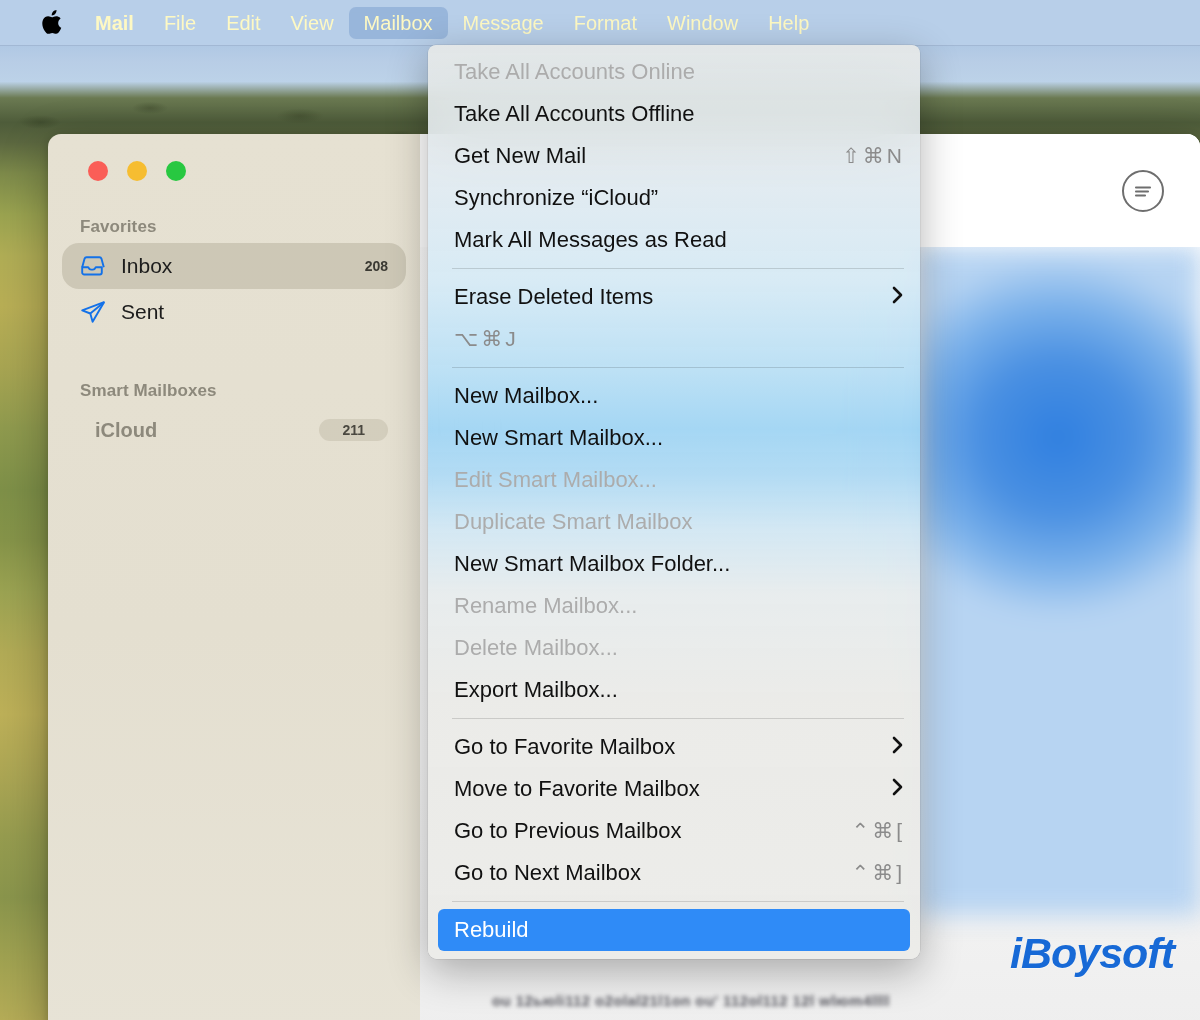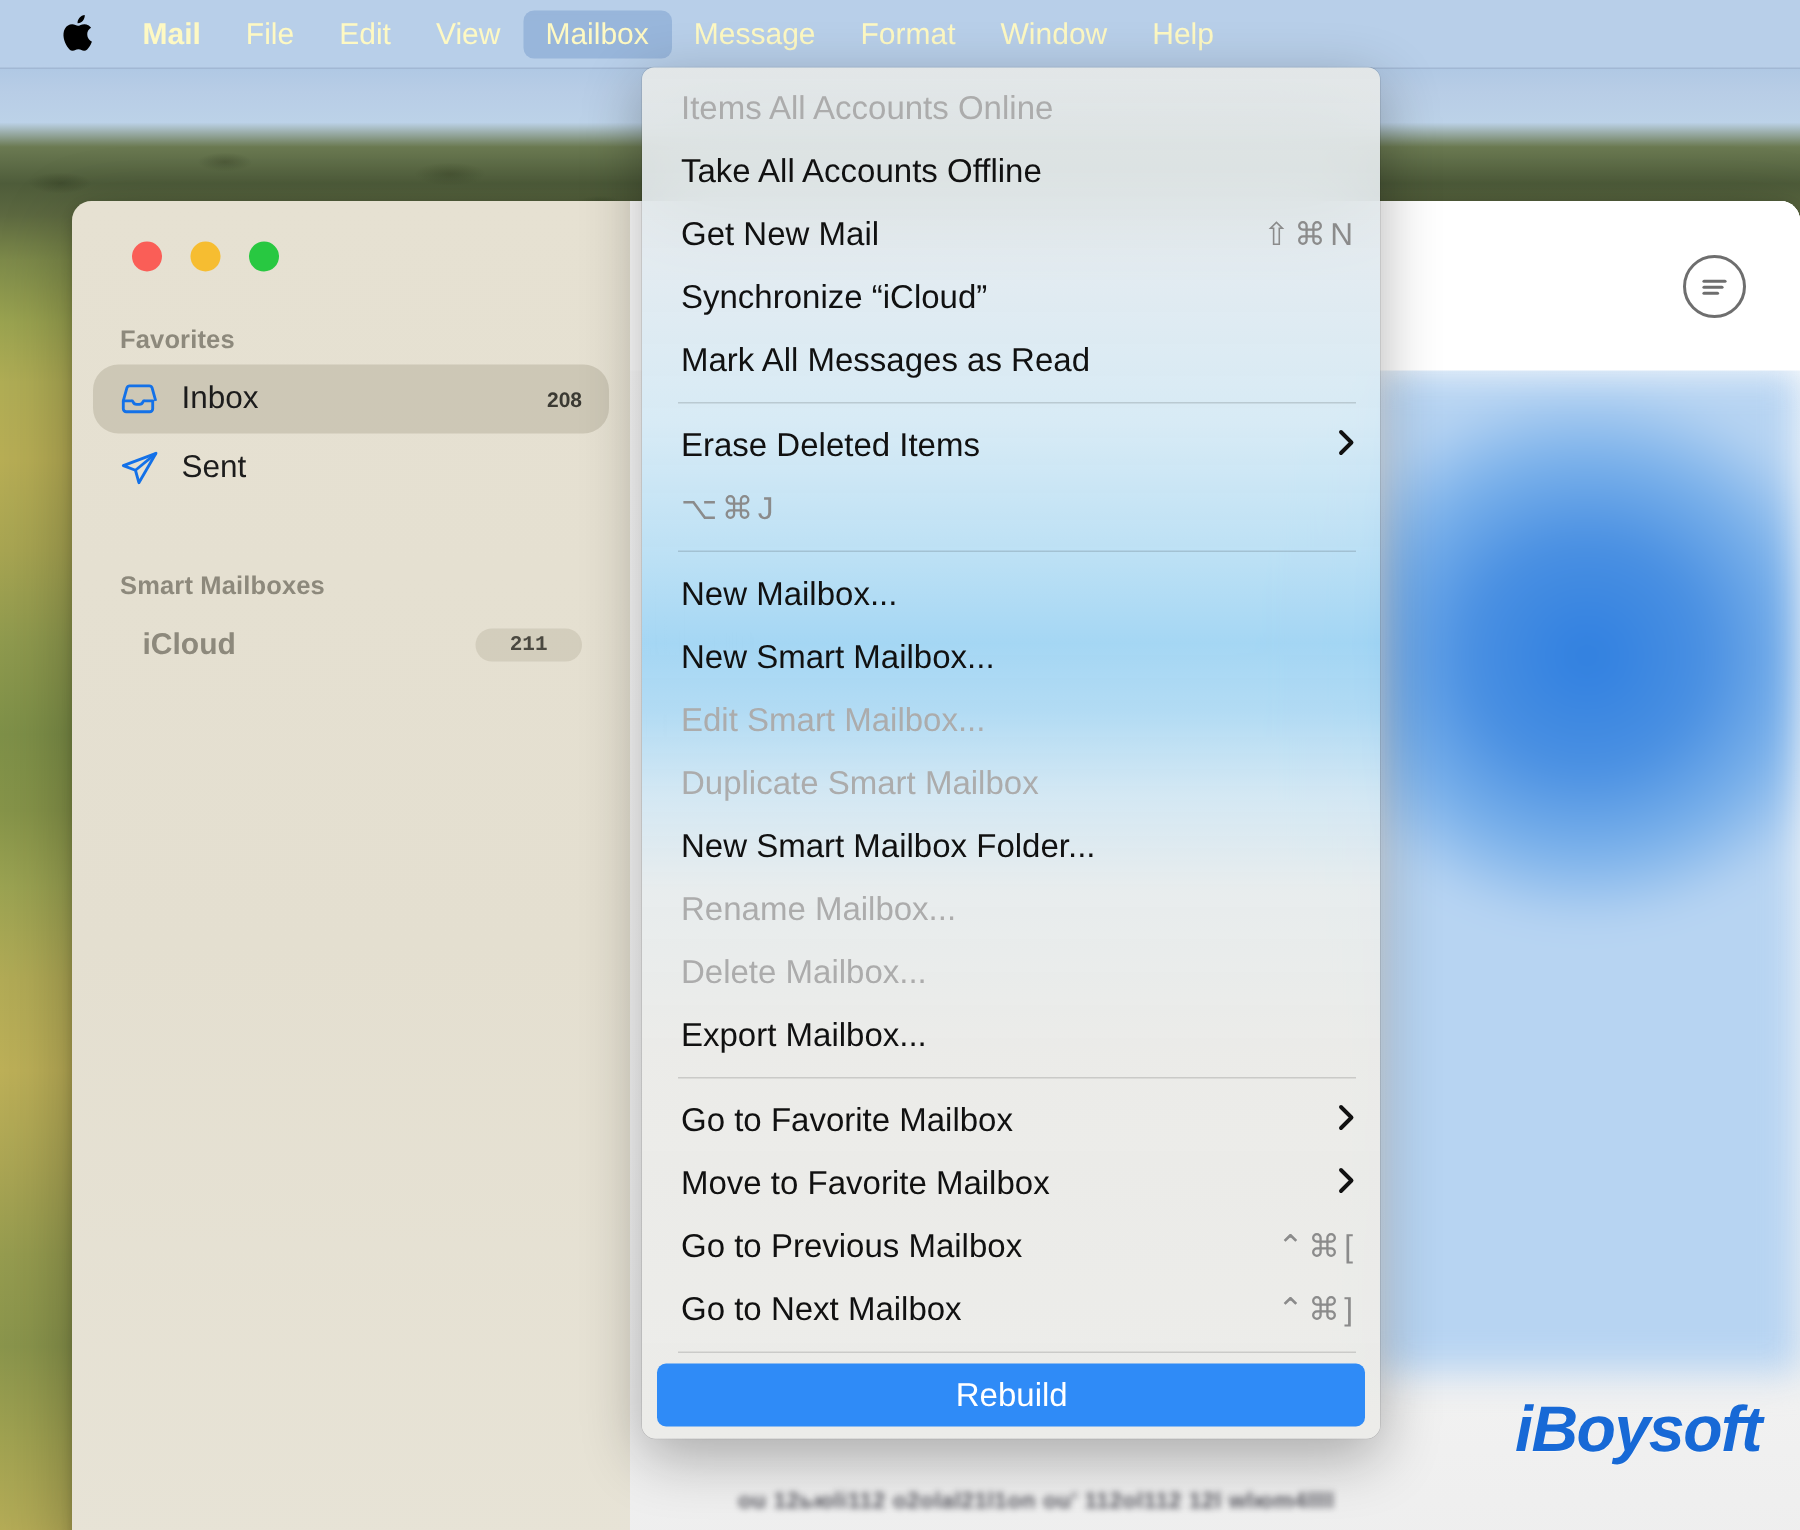--- a/index.html
+++ b/index.html
@@ -116,21 +116,21 @@
     height:46px; padding:0 18px; border-radius:17px;
     font-size:21px; color:#1c1c1c;
   }
   .sb-row.selected{ background:rgba(150,143,120,0.30); }
   .sb-row .sb-icon{ width:26px; display:flex; align-items:center; justify-content:center; color:#1371e8; }
   .sb-row .sb-label{ flex:1; }
   .sb-row .sb-count{ font-size:14px; font-weight:bold; color:#3b3a33; }
   .sb-row.muted .sb-label{ color:#8d897c; font-weight:bold; font-size:20px; }
   .sb-row.muted .sb-count{
     background:rgba(150,143,120,0.22); border-radius:11px;
-    padding:3px 23px; color:#4a4840;font-family:Liberation Mono, monospace;
+    padding:3px 23px; color:#4a4840;
   }
 
   
   #panes{ flex:1; height:100%; position:relative; background:#fff; display:flex; flex-direction:column; }
   #list-pane{
     position:absolute; left:0; top:0; width:100%; height:100%;
     background:linear-gradient(to bottom, #fdfdfd 0%, #f6f6f6 70%, #eeeeee 100%);
   }
   #toolbar{
     position:absolute; left:0; top:0; right:0; height:113px;
@@ -187,21 +187,21 @@
   }
   .mi .mi-label{ flex:1; white-space:nowrap; }
   .mi .mi-short{
     font-size:21px; color:#8b8b8b; letter-spacing:3px;
     font-family:"Liberation Sans", sans-serif;
   }
   .mi .mi-arrow{ font-size:23px; color:#111; font-weight:bold; line-height:1; }
   .mi.disabled .mi-label{ color:#acacac; }
   .mi.highlight{
     background:#2f8bf7; color:#fff; border-radius:6px;
-    margin:0 10px; padding-left:16px;text-align:center;
+    margin:0 10px; padding-left:16px;
   }
   .mi.highlight .mi-label{ color:#fff; }
   .mi-sep{
     height:1px; background:rgba(0,0,0,0.14);
     margin:7px 16px 7px 24px;
   }
 </style>
 </head>
 <body>
 
@@ -285,21 +285,21 @@
         </svg>
       </span>
     </div>
   </div>
 
   <div id="watermark">iBoysoft</div>
 </div>
 
 <div id="mailbox-menu">
     <div class="mi disabled">
-      <span class="mi-label">Items All Accounts Online</span>
+      <span class="mi-label">Take All Accounts Online</span>
     </div>
     <div class="mi">
       <span class="mi-label">Take All Accounts Offline</span>
     </div>
     <div class="mi">
       <span class="mi-label">Get New Mail</span>
       <span class="mi-short">⇧⌘N</span>
     </div>
     <div class="mi">
       <span class="mi-label">Synchronize “iCloud”</span>

